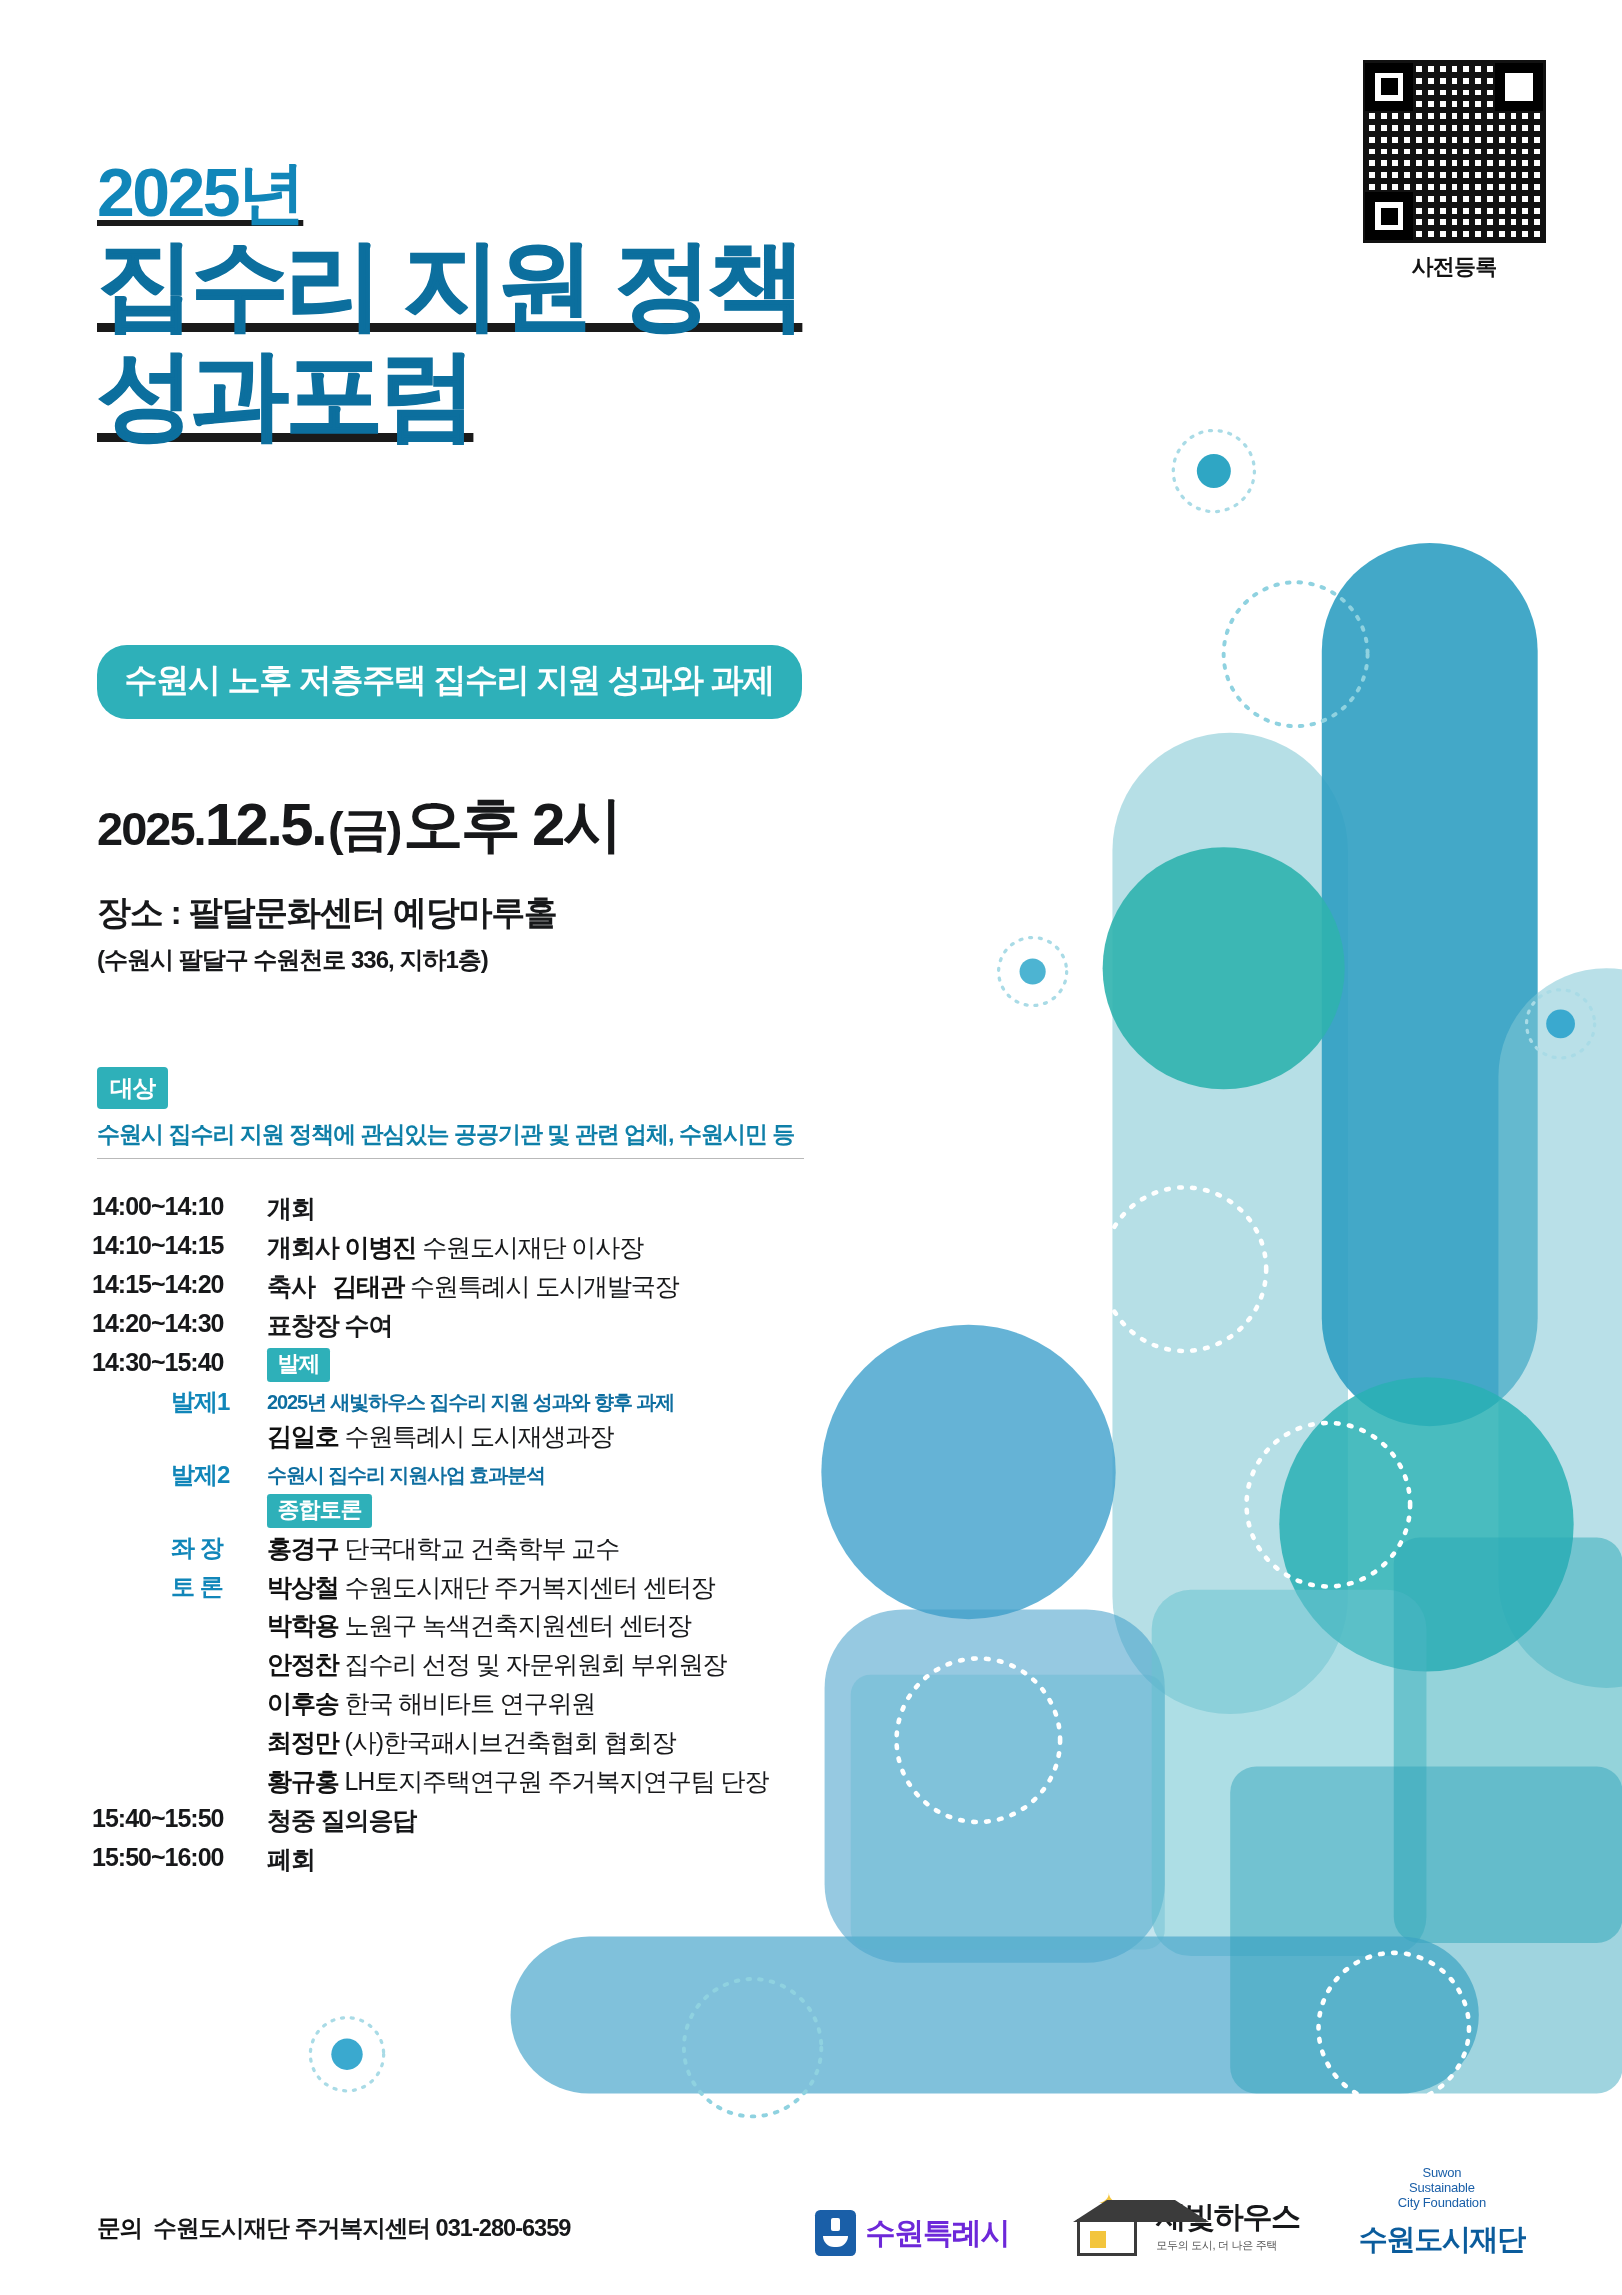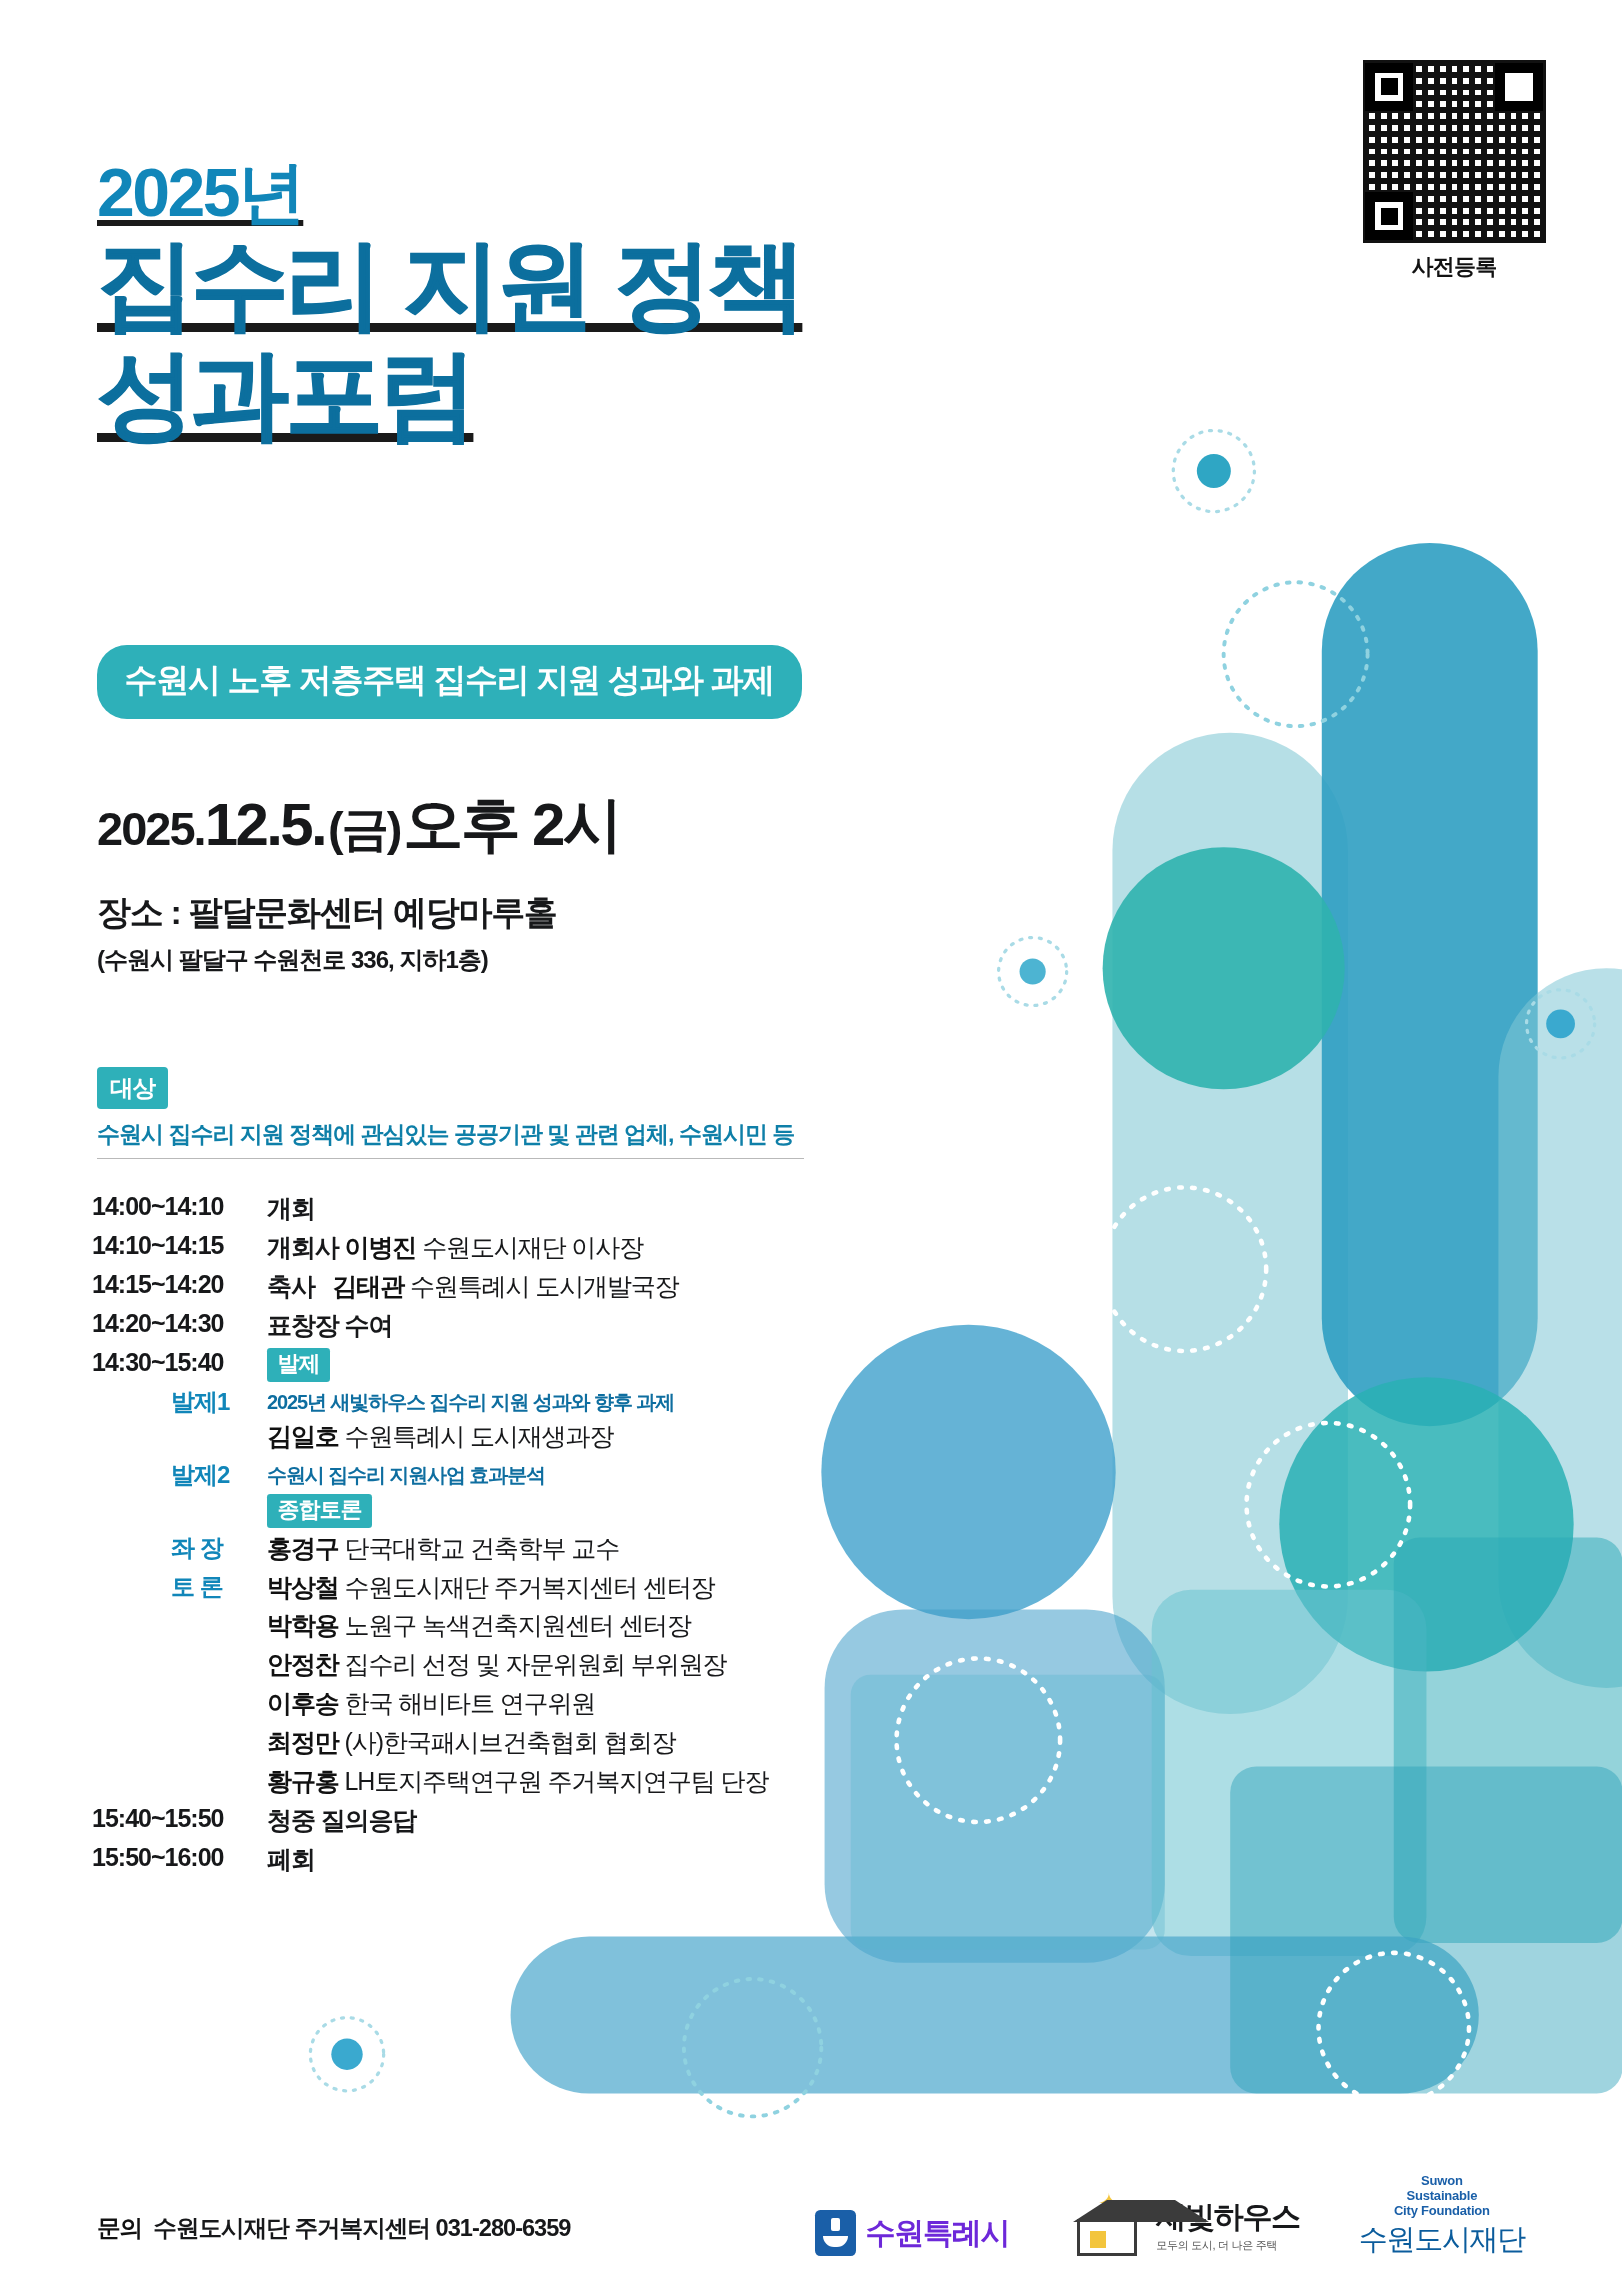--- a/index.html
+++ b/index.html
@@ -356,30 +356,30 @@
     font-weight: bold;
     letter-spacing: -1.3px;
     color: #17181a;
   }
   .foundation {
     text-align: center;
     line-height: 1.15;
   }
   .f-en {
     font-size: 13px;
-    font-weight: bold;
+    font-weight: normal;
     color: #1a5fa8;
     letter-spacing: -0.2px;
   }
   .f-kr {
     font-size: 29px;
-    font-weight: normal;
+    font-weight: bold;
     color: #0b5c9c;
     letter-spacing: -1.3px;
-    margin-top: 4px;
+    margin-top: 12px;
   }
 </style>
 </head>
 <body>
 
 <div id="bg">
   <svg width="1623" height="2295" viewBox="0 0 2480 3508">
     <defs>
       <linearGradient id="g1" x1="0" y1="0" x2="0" y2="1">
         <stop offset="0%" stop-color="#7fc7d9" stop-opacity="0.85"></stop>

